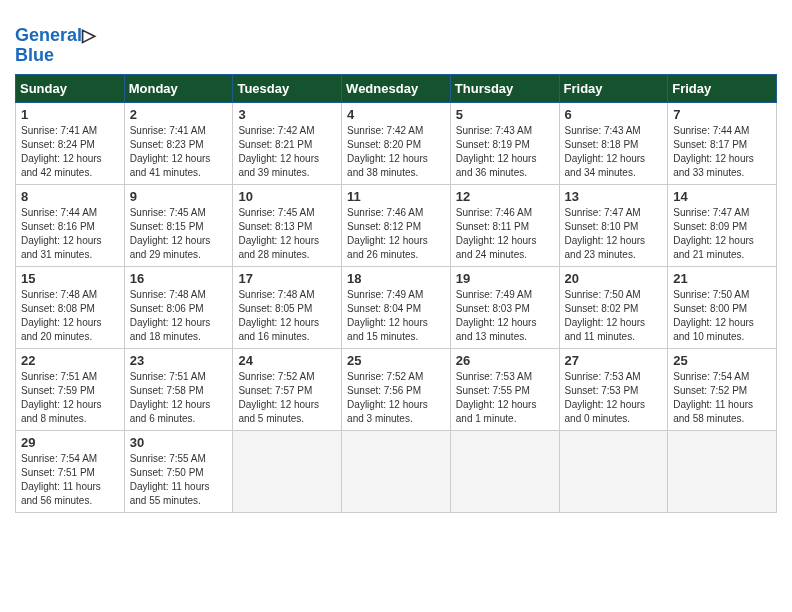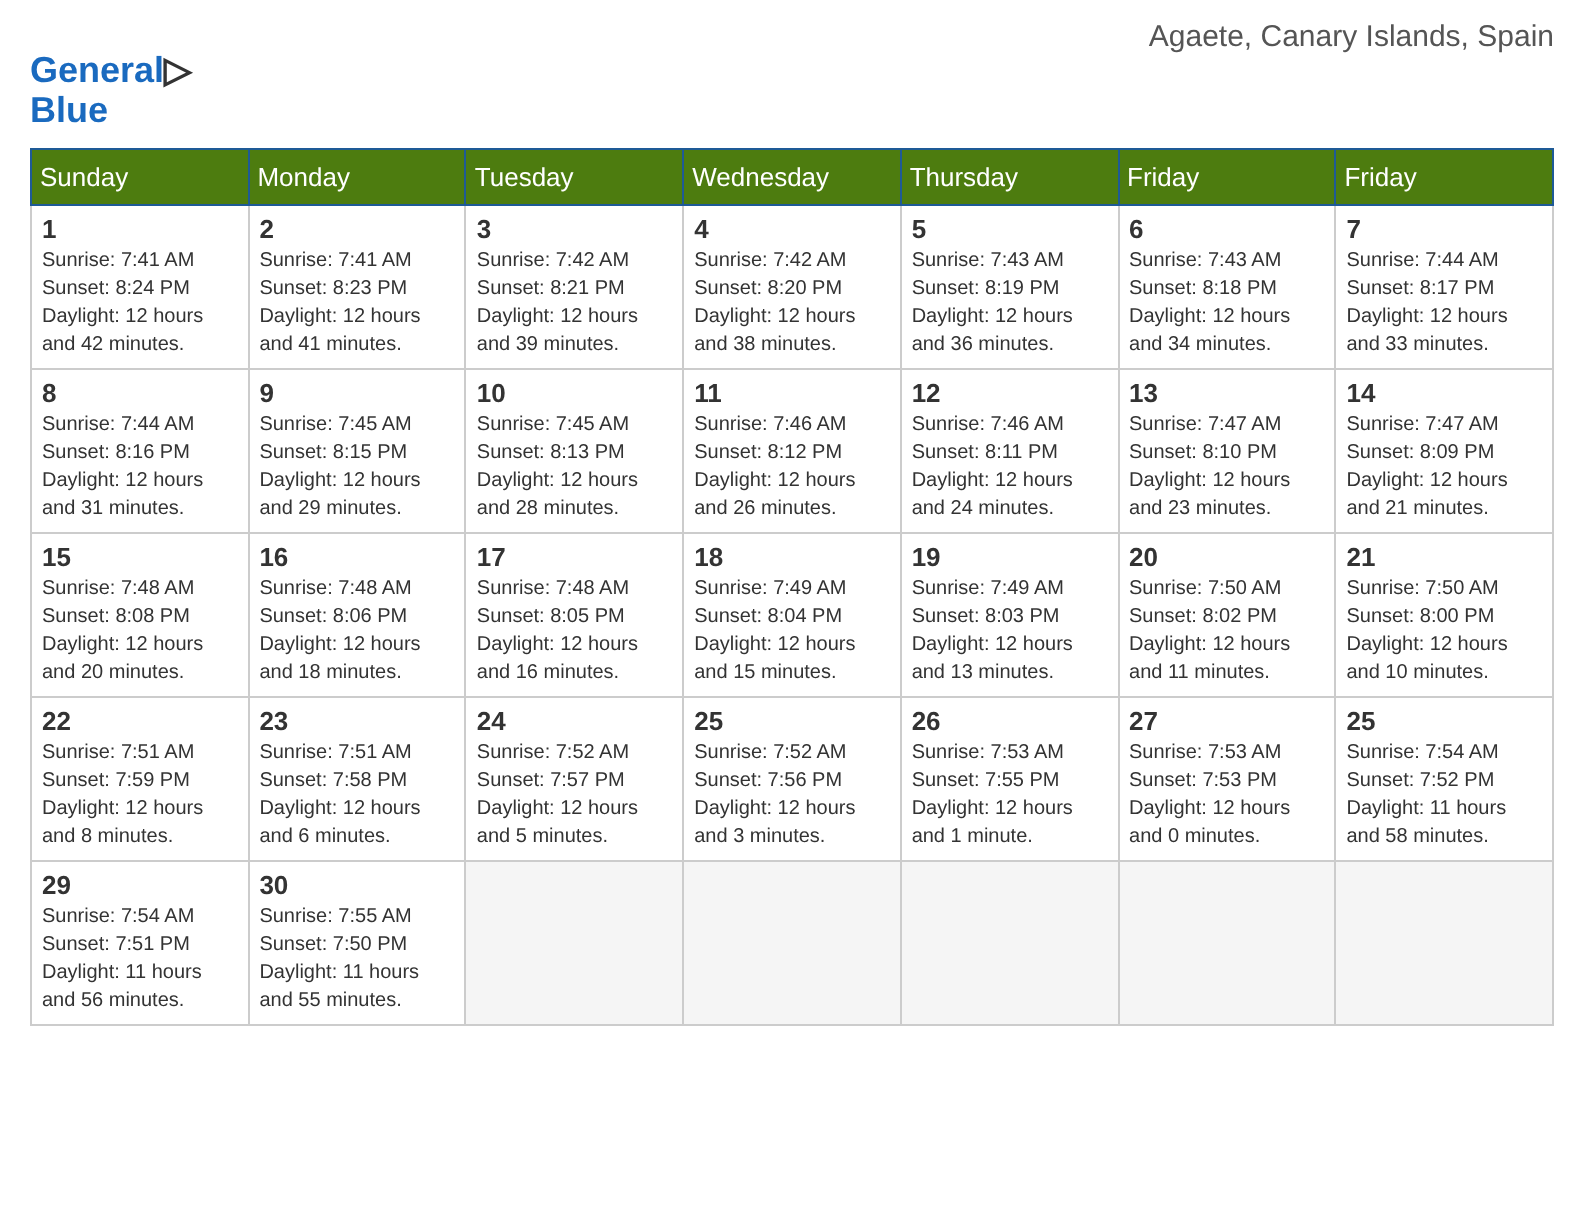--- a/index.html
+++ b/index.html
@@ -39,26 +39,26 @@
     .location-title {
       font-size: 15px;
       color: #555;
     }
     .calendar-table {
       width: 100%;
       border-collapse: collapse;
       font-size: 10.5px;
     }
     .calendar-table th {
-      background-color: #4d7c0f;
+      background-color: #14532d;
       color: #fff;
       padding: 6px 4px;
       text-align: left;
       font-size: 13px;
-      font-weight: normal;
+      font-weight: bold;
       border: 1px solid #1e5a96;
     }
     .calendar-table td {
       border: 1px solid #ccc;
       padding: 4px 5px;
       vertical-align: top;
       height: 80px;
       width: calc(100% / 7);
     }
     .calendar-table td.empty {
@@ -85,21 +85,20 @@
     <div>
       <div class="logo-text">
         <span class="blue">General</span>▷
       </div>
       <div class="logo-text">
         <span class="blue">Blue</span>
       </div>
     </div>
   </div>
   <div class="title-block">
-    <div class="location-title">Agaete, Canary Islands, Spain</div>
   </div>
 </div>
 
 <table class="calendar-table">
   <thead>
     <tr>
     <th>Sunday</th>
         <th>Monday</th>
         <th>Tuesday</th>
         <th>Wednesday</th>

